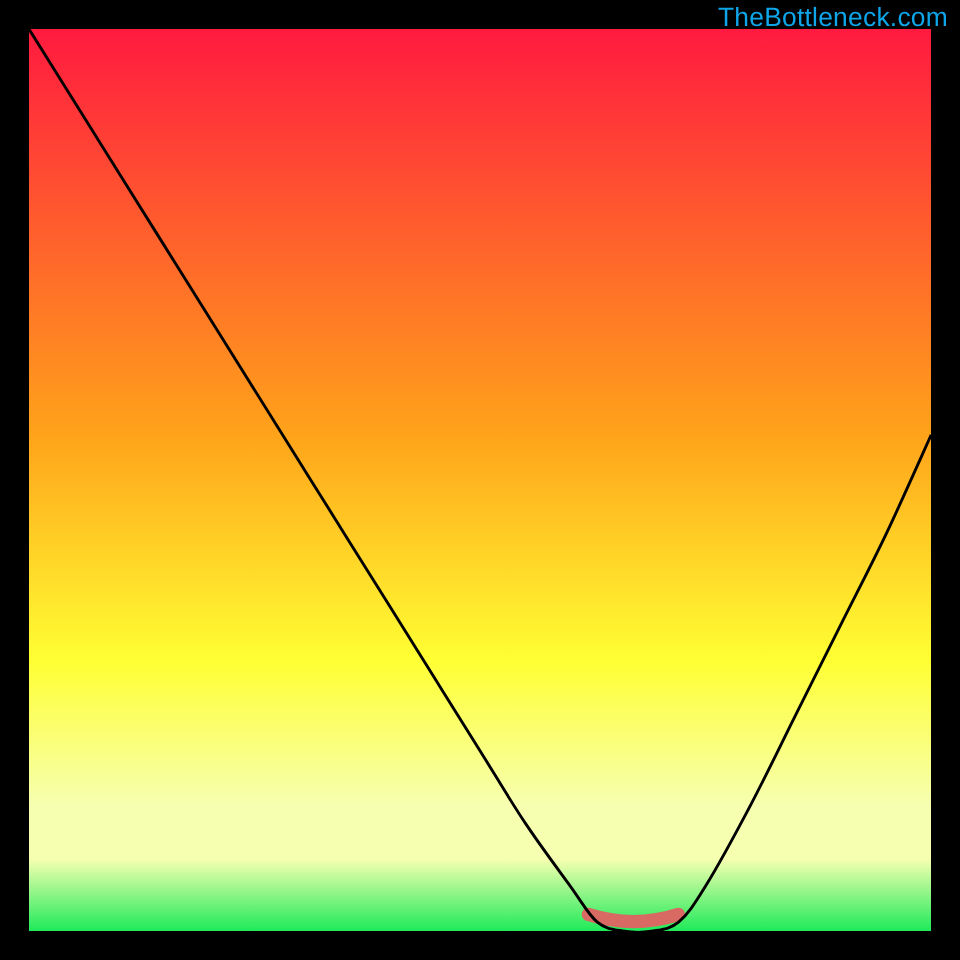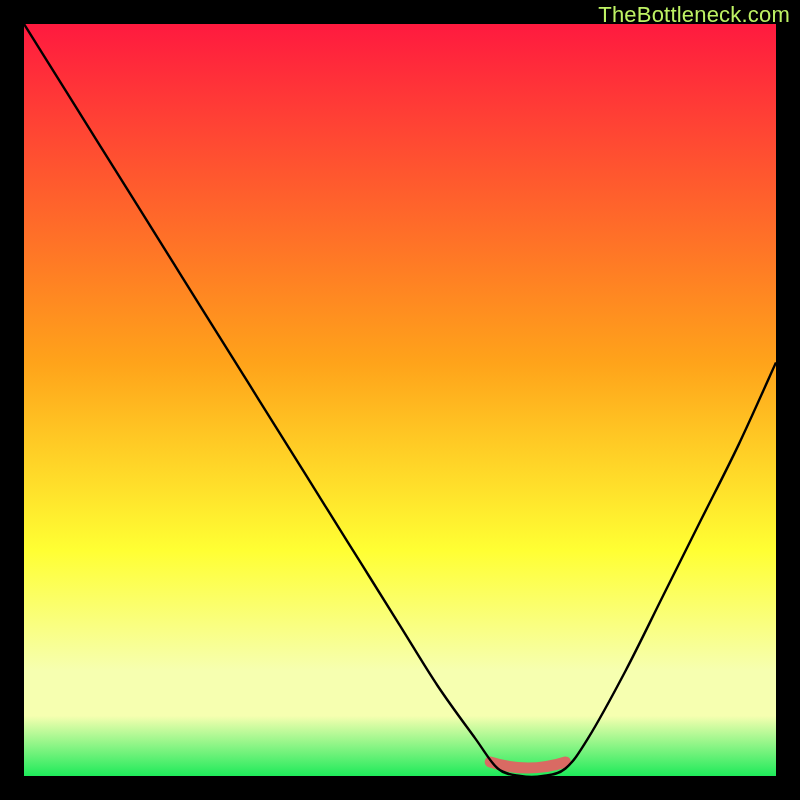--- a/index.html
+++ b/index.html
@@ -26,21 +26,21 @@
     overflow: hidden;
   }
   .gradient {
     position: absolute;
     inset: 0;
   }
   .watermark {
     position: absolute;
     top: 2px;
     right: 10px;
-    color: #bef264;
+    color: #0ea5e9;
     font-size: 22px;
     font-weight: 400;
     letter-spacing: 0.2px;
     user-select: none;
   }
   svg.curves {
     position: absolute;
     inset: 0;
     width: 100%;
     height: 100%;

